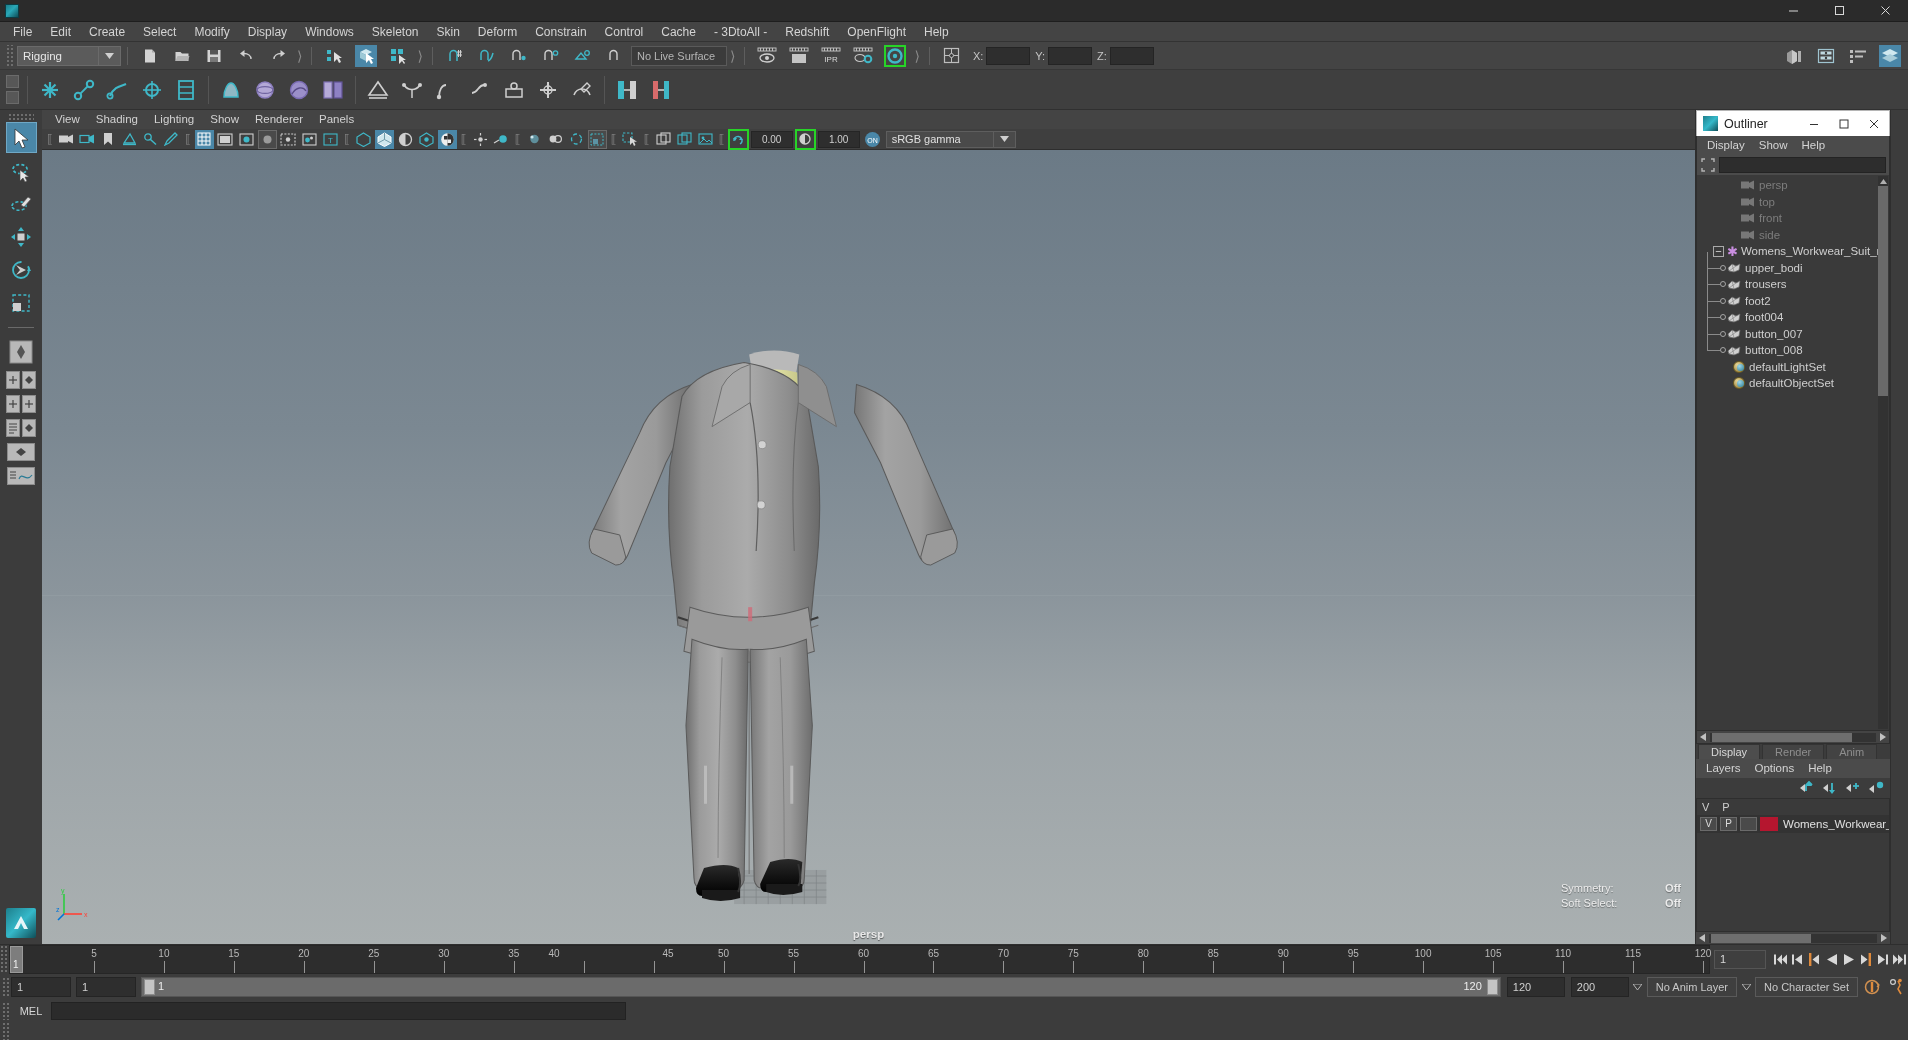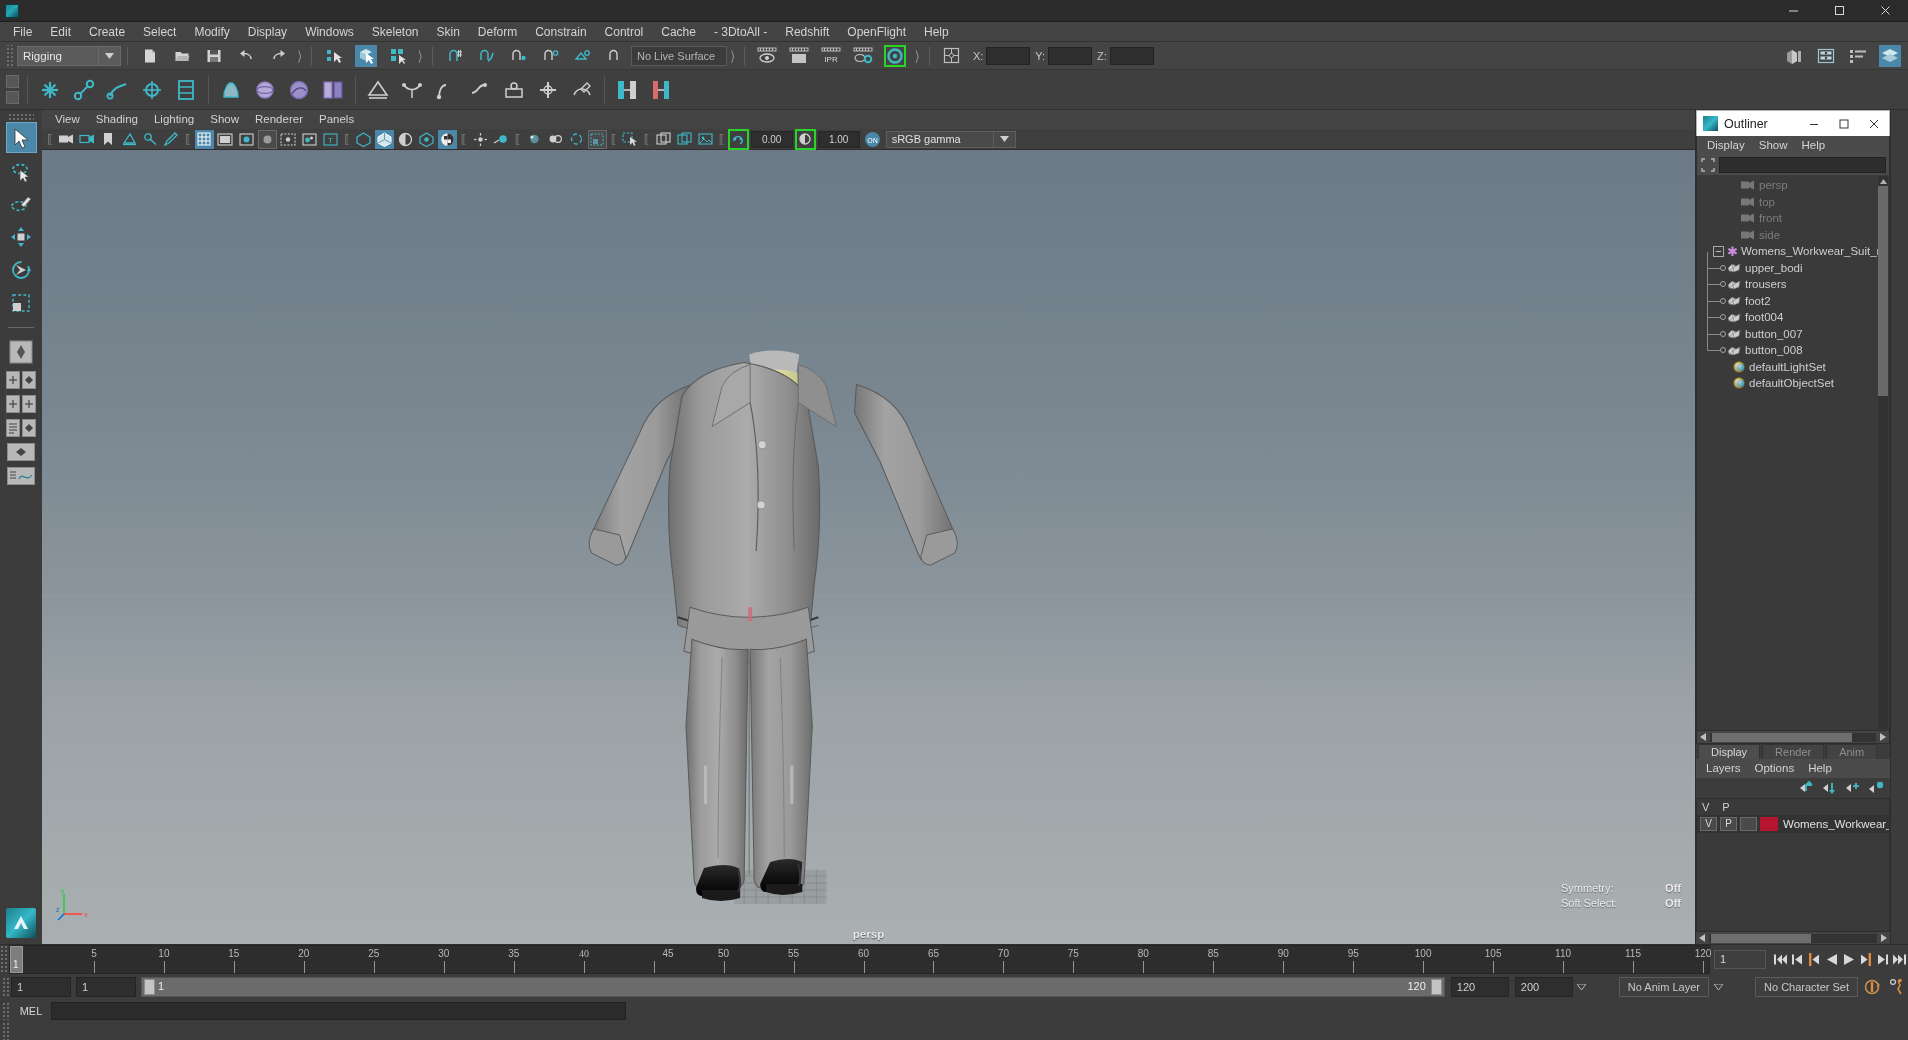--- a/index.html
+++ b/index.html
@@ -287,21 +287,21 @@
   .r-field { width: 60px; height: 20px; background: #2e2e2e; border: 1px solid #242424; font-size: 11px;
     color: #d0d0d0; line-height: 18px; padding-left: 5px; flex: 0 0 60px; margin-right: 5px; }
   .r-bar { flex: 1 1 auto; height: 20px; background: #6b6b6b; border: 1px solid #555; position: relative; min-width: 0; }
   .r-handle { position: absolute; top: 1px; width: 11px; height: 16px; background: #c4c4c4; border: 1px solid #8c8c8c; }
   .r-bar .lnum { position: absolute; left: 16px; top: 2px; font-size: 11px; color: #ededed; }
   .r-bar .rnum { position: absolute; right: 18px; top: 2px; font-size: 11px; color: #ededed; }
   .r-field2 { width: 58px; height: 20px; background: #2e2e2e; border: 1px solid #242424; font-size: 11px;
     color: #d0d0d0; line-height: 18px; padding-left: 5px; flex: 0 0 58px; margin-left: 6px; }
   .r-drop { width: 18px; height: 20px; display: flex; align-items: center; justify-content: center; flex: 0 0 18px; }
   .r-combo { height: 20px; background: #3f3f3f; border: 1px solid #5a5a5a; font-size: 11px; color: #c8c8c8;
-    line-height: 18px; padding: 0 8px; flex: 0 0 auto; margin-left: 28px; }
+    line-height: 18px; padding: 0 8px; flex: 0 0 auto; }
   .r-ico { width: 22px; height: 22px; display: flex; align-items: center; justify-content: center; flex: 0 0 22px; margin-left: 3px; }
 
   
   .cmdrow { height: 22px; background: #3c3c3c; display: flex; align-items: center; flex: 0 0 22px; padding-left: 2px; }
   .c-grip { width: 9px; height: 18px; flex: 0 0 9px; background-image: radial-gradient(#6e6e6e 1px, transparent 1.2px);
     background-size: 4px 4px; }
   .mel-label { width: 40px; font-size: 11px; color: #d6d6d6; text-align: center; flex: 0 0 40px; }
   .mel-input { width: 575px; height: 18px; background: #2b2b2b; border: 1px solid #222; flex: 0 0 575px; }
   .mel-result { flex: 1 1 auto; height: 18px; background: #3a3a3a; border: 1px solid #2b2b2b; margin-left: 6px;
     font-size: 11px; color: #d8d8d8; line-height: 16px; padding-left: 5px; white-space: nowrap; overflow: hidden; }
@@ -1458,21 +1458,21 @@
         <div class="ts-tick" style="left: 223.875px;">15</div>
         <div class="ts-mark" style="left: 223.875px;"></div>
         <div class="ts-tick" style="left: 293.833px;">20</div>
         <div class="ts-mark" style="left: 293.833px;"></div>
         <div class="ts-tick" style="left: 363.792px;">25</div>
         <div class="ts-mark" style="left: 363.792px;"></div>
         <div class="ts-tick" style="left: 433.75px;">30</div>
         <div class="ts-mark" style="left: 433.75px;"></div>
         <div class="ts-tick" style="left: 503.708px;">35</div>
         <div class="ts-mark" style="left: 503.708px;"></div>
-        <div class="ts-tick" style="left: 574px; font-family: Liberation Serif, serif;">40</div>
+        <div class="ts-tick" style="left: 544px;">40</div>
         <div class="ts-mark" style="left: 573.667px;"></div>
         <div class="ts-tick" style="left: 658px;">45</div>
         <div class="ts-mark" style="left: 643.625px;"></div>
         <div class="ts-tick" style="left: 713.583px;">50</div>
         <div class="ts-mark" style="left: 713.583px;"></div>
         <div class="ts-tick" style="left: 783.542px;">55</div>
         <div class="ts-mark" style="left: 783.542px;"></div>
         <div class="ts-tick" style="left: 853.5px;">60</div>
         <div class="ts-mark" style="left: 853.5px;"></div>
         <div class="ts-tick" style="left: 923.458px;">65</div>

